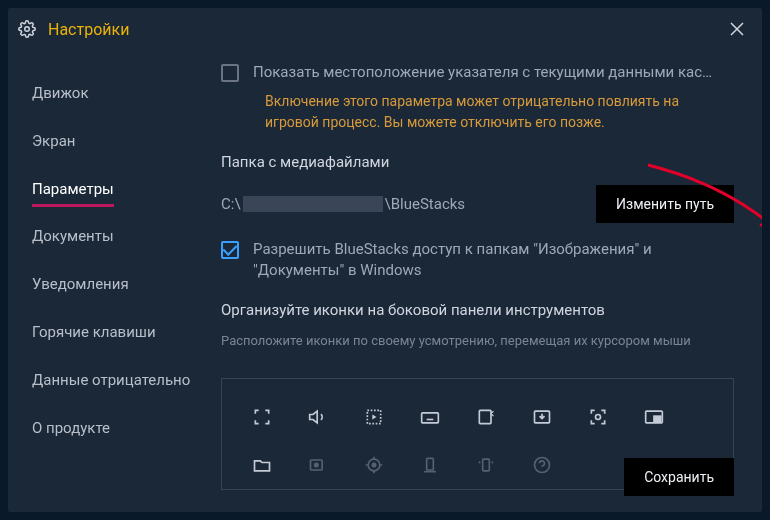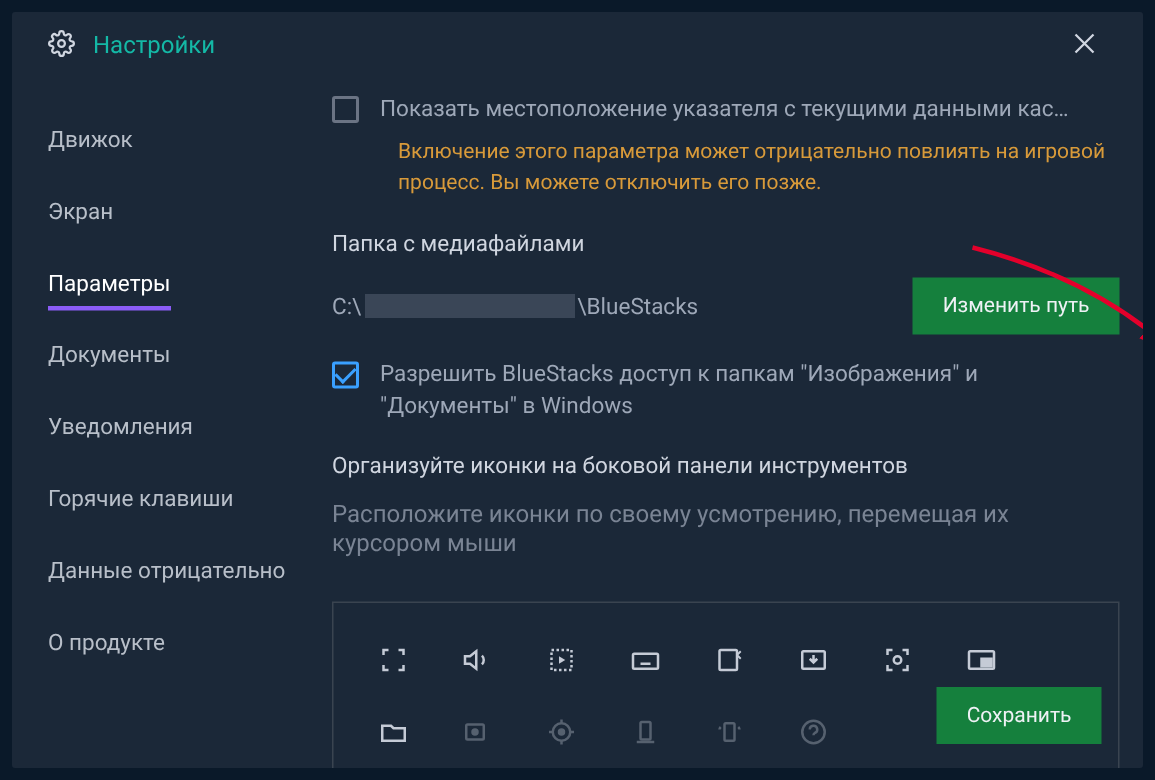--- a/index.html
+++ b/index.html
@@ -1,41 +1,41 @@
 <!DOCTYPE html>
 <html><head>
 <meta charset="utf-8">
 <style>
 *{margin:0;padding:0;box-sizing:border-box;font-family:-apple-system,Segoe UI,Roboto,sans-serif}
 body{background:#0a1929;width:770px;height:520px;overflow:hidden;position:relative}
 .window{position:absolute;top:8px;left:8px;right:8px;bottom:8px;background:#1b2838;border-radius:2px;display:flex;flex-direction:column}
-.titlebar{height:42px;display:flex;align-items:center;padding:0 24px;color:#14b8a6}
+.titlebar{height:42px;display:flex;align-items:center;padding:0 10px;color:#eab308}
 .titlebar .icon{margin-right:12px;color:#d0d6e0}
 .titlebar h1{font-size:16px;font-weight:400;flex:1}
 .close-btn{color:#d0d6e0;font-size:18px;cursor:pointer;padding:4px 8px;background:none;border:none}
 .body{flex:1;display:flex;overflow:hidden}
 .sidebar{width:185px;padding:24px 0 0 24px}
 .sidebar-item{color:#b8bfc9;font-size:15px;padding:10px 0 10px 0;cursor:pointer;margin-bottom:10px;display:inline-block}
-.sidebar-item.active{color:#fff;border-bottom:3px solid #8b5cf6;padding-bottom:6px}
-.main{flex:1;padding:12px 16px 0 28px;overflow-y:auto;position:relative;color:#b8bfc9}
+.sidebar-item.active{color:#fff;border-bottom:3px solid #be185d;padding-bottom:6px}
+.main{flex:1;padding:12px 28px 0 28px;overflow-y:auto;position:relative;color:#b8bfc9}
 .main::-webkit-scrollbar{width:6px}
 .main::-webkit-scrollbar-track{background:transparent}
 .main::-webkit-scrollbar-thumb{background:#4a5568;border-radius:3px}
 .checkbox-row{display:flex;align-items:flex-start;margin-bottom:8px}
 .checkbox{width:18px;height:18px;border:2px solid #6b7484;border-radius:2px;flex-shrink:0;margin-right:14px;margin-top:2px;position:relative}
 .checkbox.checked{border-color:#3aa0ff}
 .checkbox.checked::after{content:"";position:absolute;left:3px;top:-1px;width:6px;height:11px;border:solid #3aa0ff;border-width:0 2px 2px 0;transform:rotate(45deg)}
 .checkbox-label{color:#9ea8b8;font-size:15px;line-height:1.4}
 .warning{color:#d89a3a;font-size:14px;margin-left:44px;margin-bottom:20px;line-height:1.5}
 .section-title{color:#d0d6e0;font-size:15px;margin-bottom:14px;margin-top:12px}
 .path-row{display:flex;align-items:center;justify-content:space-between;margin-bottom:16px}
 .path-text{color:#9ea8b8;font-size:15px;display:flex;align-items:center}
 .path-redact{display:inline-block;width:140px;height:16px;background:#3a4657;margin:0 2px}
-.btn{background:#15803d;color:#eef1f5;border:none;padding:11px 20px;font-size:14px;cursor:pointer}
-.subtitle{color:#7a8494;font-size:16px;margin-bottom:30px}
+.btn{background:#000000;color:#eef1f5;border:none;padding:11px 20px;font-size:14px;cursor:pointer}
+.subtitle{color:#7a8494;font-size:13px;margin-bottom:30px}
 .icon-grid{border:1px solid #3a4450;padding:18px 16px 4px 16px;display:flex;flex-wrap:wrap;gap:8px}
 .grid-icon{width:48px;height:40px;display:flex;align-items:center;justify-content:center;cursor:grab;color:#c5cbd6}
 .grid-icon.faded{opacity:0.35}
 .footer{position:absolute;bottom:16px;right:28px}
 .arrow{position:absolute;top:105px;left:445px;pointer-events:none;z-index:10}
 svg{display:block}
 </style>
 </head>
 <body>
 

